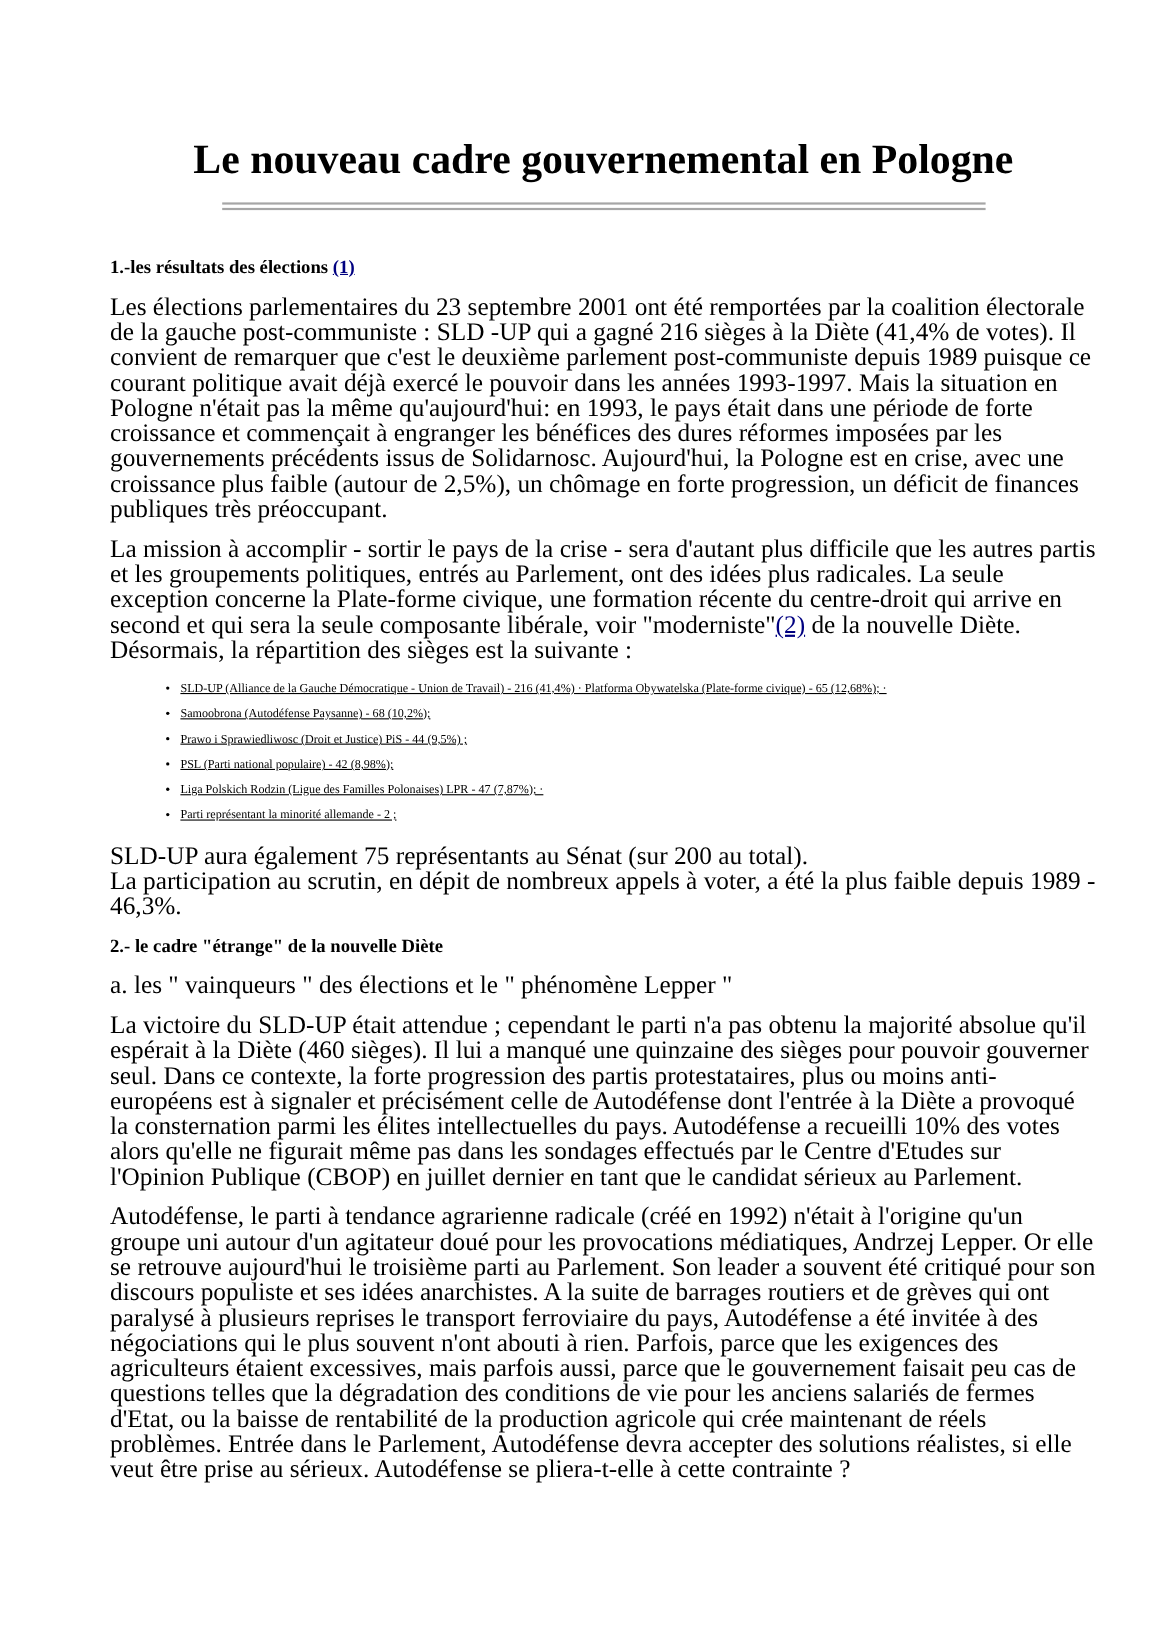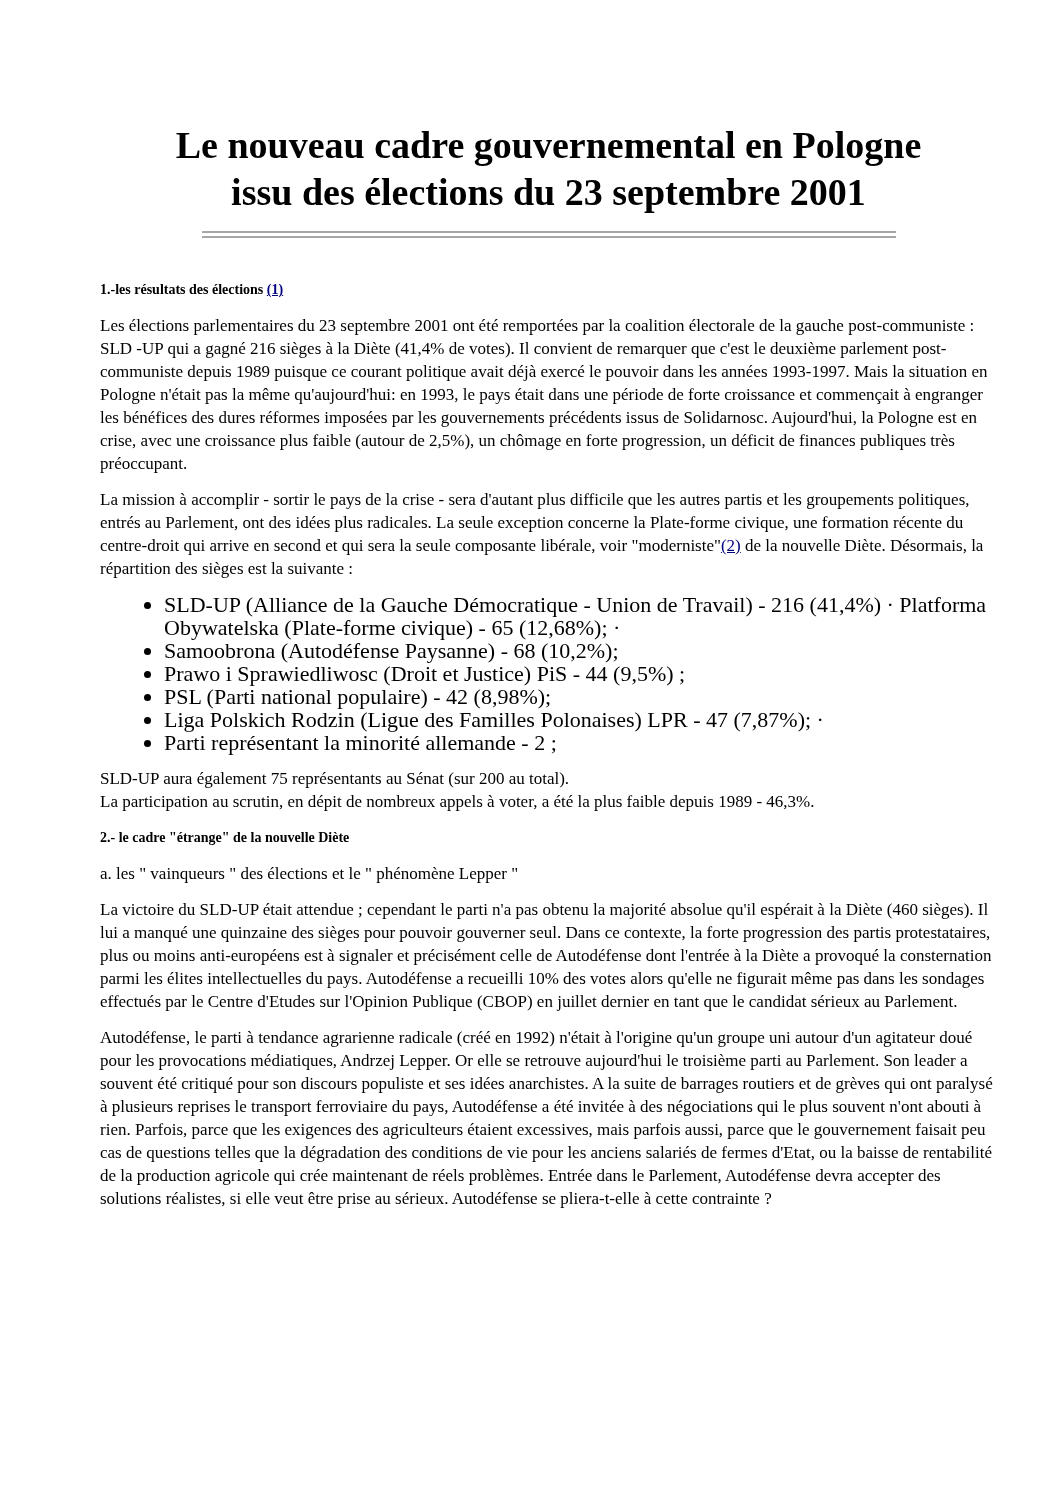--- a/index.html
+++ b/index.html
@@ -28,53 +28,53 @@
   .tline { display: block; }
   .divider {
     width: 694px;
     height: 3px;
     margin: 15px auto 0 auto;
     border-top: 2px solid #a6a6a6;
     border-bottom: 2px solid #a6a6a6;
     background: #ffffff;
   }
   .sec-heading {
-    font-size: 14px;
+    font-size: 17px;
     line-height: 23px;
     font-weight: bold;
     margin: 0 0 13px 0;
   }
   .sec-heading.first { margin-top: 40px; }
   p.body-par {
-    font-size: 17px;
+    font-size: 23px;
     line-height: 23px;
     margin: 0 0 13px 0;
   }
   ul.seat-list {
-    font-size: 22px;
+    font-size: 11px;
     line-height: 23px;
     margin: 13px 0 13px 0;
     padding-left: 64px;
+    text-decoration: underline;
   }
   ul.seat-list li { margin: 0; }
   a.ftn {
     color: #000080;
     text-decoration: underline;
     cursor: pointer;
   }
   .bold { font-weight: bold; }
 </style>
 </head>
 <body>
 
 <div class="page">
 
   <h1 class="doc-title">
     <span class="tline">Le nouveau cadre gouvernemental en Pologne</span>
-    <span class="tline">issu des élections du 23 septembre 2001</span>
   </h1>
 
   <div class="divider"></div>
 
   <h2 class="sec-heading first"><span>1.-les résultats des élections </span><a class="ftn">(1)</a></h2>
 
   <p class="body-par">Les élections parlementaires du 23 septembre 2001 ont été remportées par la coalition électorale de la gauche post-communiste : SLD -UP qui a gagné 216 sièges à la Diète (41,4% de votes). Il convient de remarquer que c'est le deuxième parlement post-communiste depuis 1989 puisque ce courant politique avait déjà exercé le pouvoir dans les années 1993-1997. Mais la situation en Pologne n'était pas la même qu'aujourd'hui: en 1993, le pays était dans une période de forte croissance et commençait à engranger les bénéfices des dures réformes imposées par les gouvernements précédents issus de Solidarnosc. Aujourd'hui, la Pologne est en crise, avec une croissance plus faible (autour de 2,5%), un chômage en forte progression, un déficit de finances publiques très préoccupant.</p>
 
   <p class="body-par"><span>La mission à accomplir - sortir le pays de la crise - sera d'autant plus difficile que les autres partis et les groupements politiques, entrés au Parlement, ont des idées plus radicales. La seule exception concerne la Plate-forme civique, une formation récente du centre-droit qui arrive en second et qui sera la seule composante libérale, voir "moderniste"</span><a class="ftn">(2)</a><span> de la nouvelle Diète. Désormais, la répartition des sièges est la suivante :</span></p>
 

